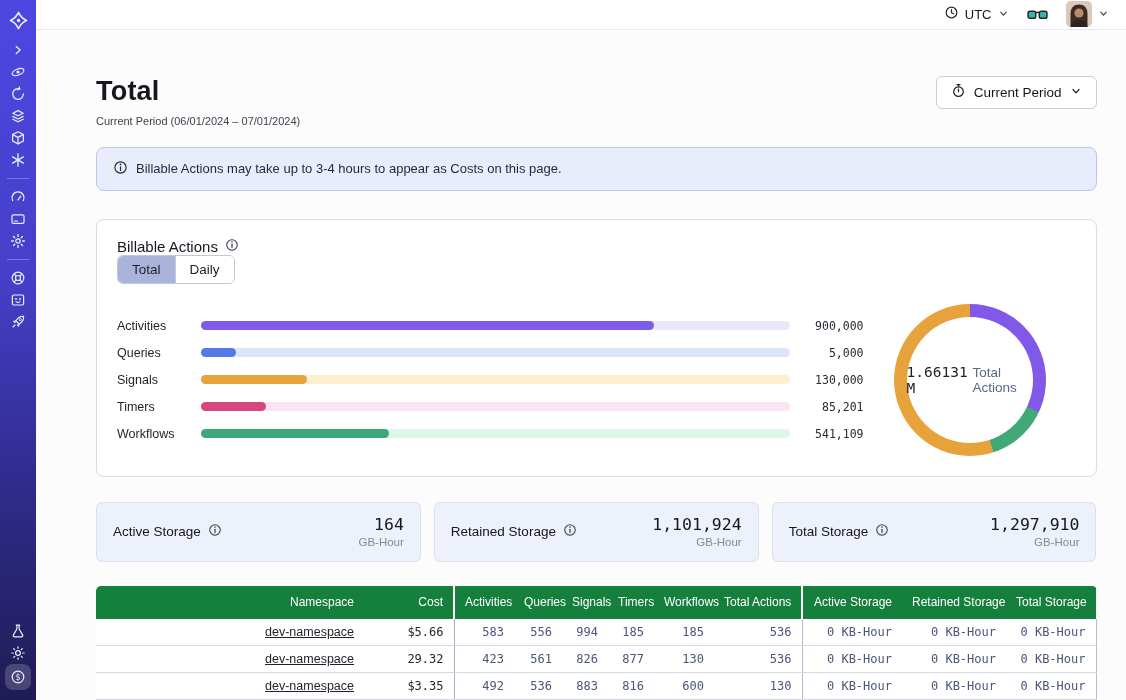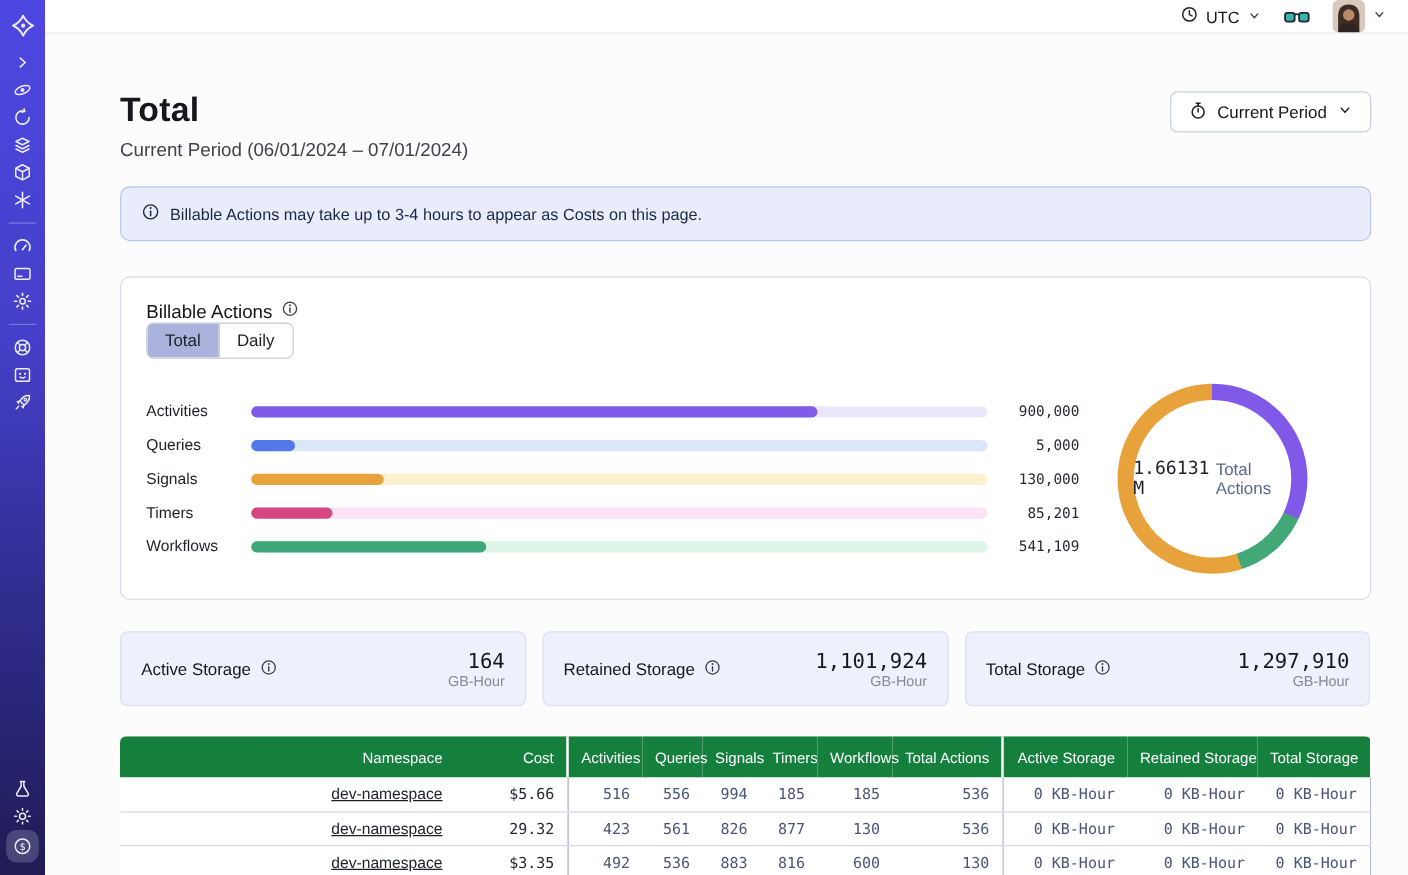--- a/index.html
+++ b/index.html
@@ -26,21 +26,21 @@
   .tz-btn { display:flex; align-items:center; gap:6px; cursor:pointer; font-size:13px; color:#17191f; }
   .icon-btn { display:flex; align-items:center; cursor:pointer; }
   .user-menu { display:flex; align-items:center; gap:6px; cursor:pointer; }
   .avatar { width:26px; height:26px; border-radius:5px; overflow:hidden; background:#e8e4f2; }
 
   .content { padding:0 30px 0 60px; }
 
   
   .page-head { margin-top:46px; display:flex; justify-content:space-between; align-items:flex-start; }
   .page-title { font-size:27px; font-weight:600; color:#15171c; letter-spacing:.2px; }
-  .page-sub { margin-top:8px; font-size:15px; color:#3f434d; }
+  .page-sub { margin-top:8px; font-size:11px; color:#3f434d; }
   .period-btn { display:flex; align-items:center; gap:8px; height:33px; padding:0 14px;
     background:#fff; border:1px solid #c9cedd; border-radius:6px; font-size:13.5px; font-weight:500;
     color:#15171c; cursor:pointer; }
 
   
   .banner { margin-top:20px; height:44px; background:#e9edfb; border:1px solid #b9c4ef;
     border-radius:8px; display:flex; align-items:center; padding:0 16px; gap:8px;
     font-size:13px; color:#1c2742; }
 
   
@@ -432,21 +432,21 @@
               <th>Total Actions</th>
               <th class="div-left">Active Storage</th>
               <th>Retained Storage</th>
               <th>Total Storage</th>
             </tr>
           </thead>
           <tbody>
             <tr>
               <td class="c-namespace"><a href="#">dev-namespace</a></td>
               <td class="costnum">$5.66</td>
-              <td class="num div-left">516</td>
+              <td class="num div-left">583</td>
               <td class="num">556</td>
               <td class="num">994</td>
               <td class="num">185</td>
               <td class="num">185</td>
               <td class="num">536</td>
               <td class="num storage-cell sg-first">0 KB-Hour</td>
               <td class="num storage-cell">0 KB-Hour</td>
               <td class="num storage-cell sg-last">0 KB-Hour</td>
             </tr>
             <tr>

